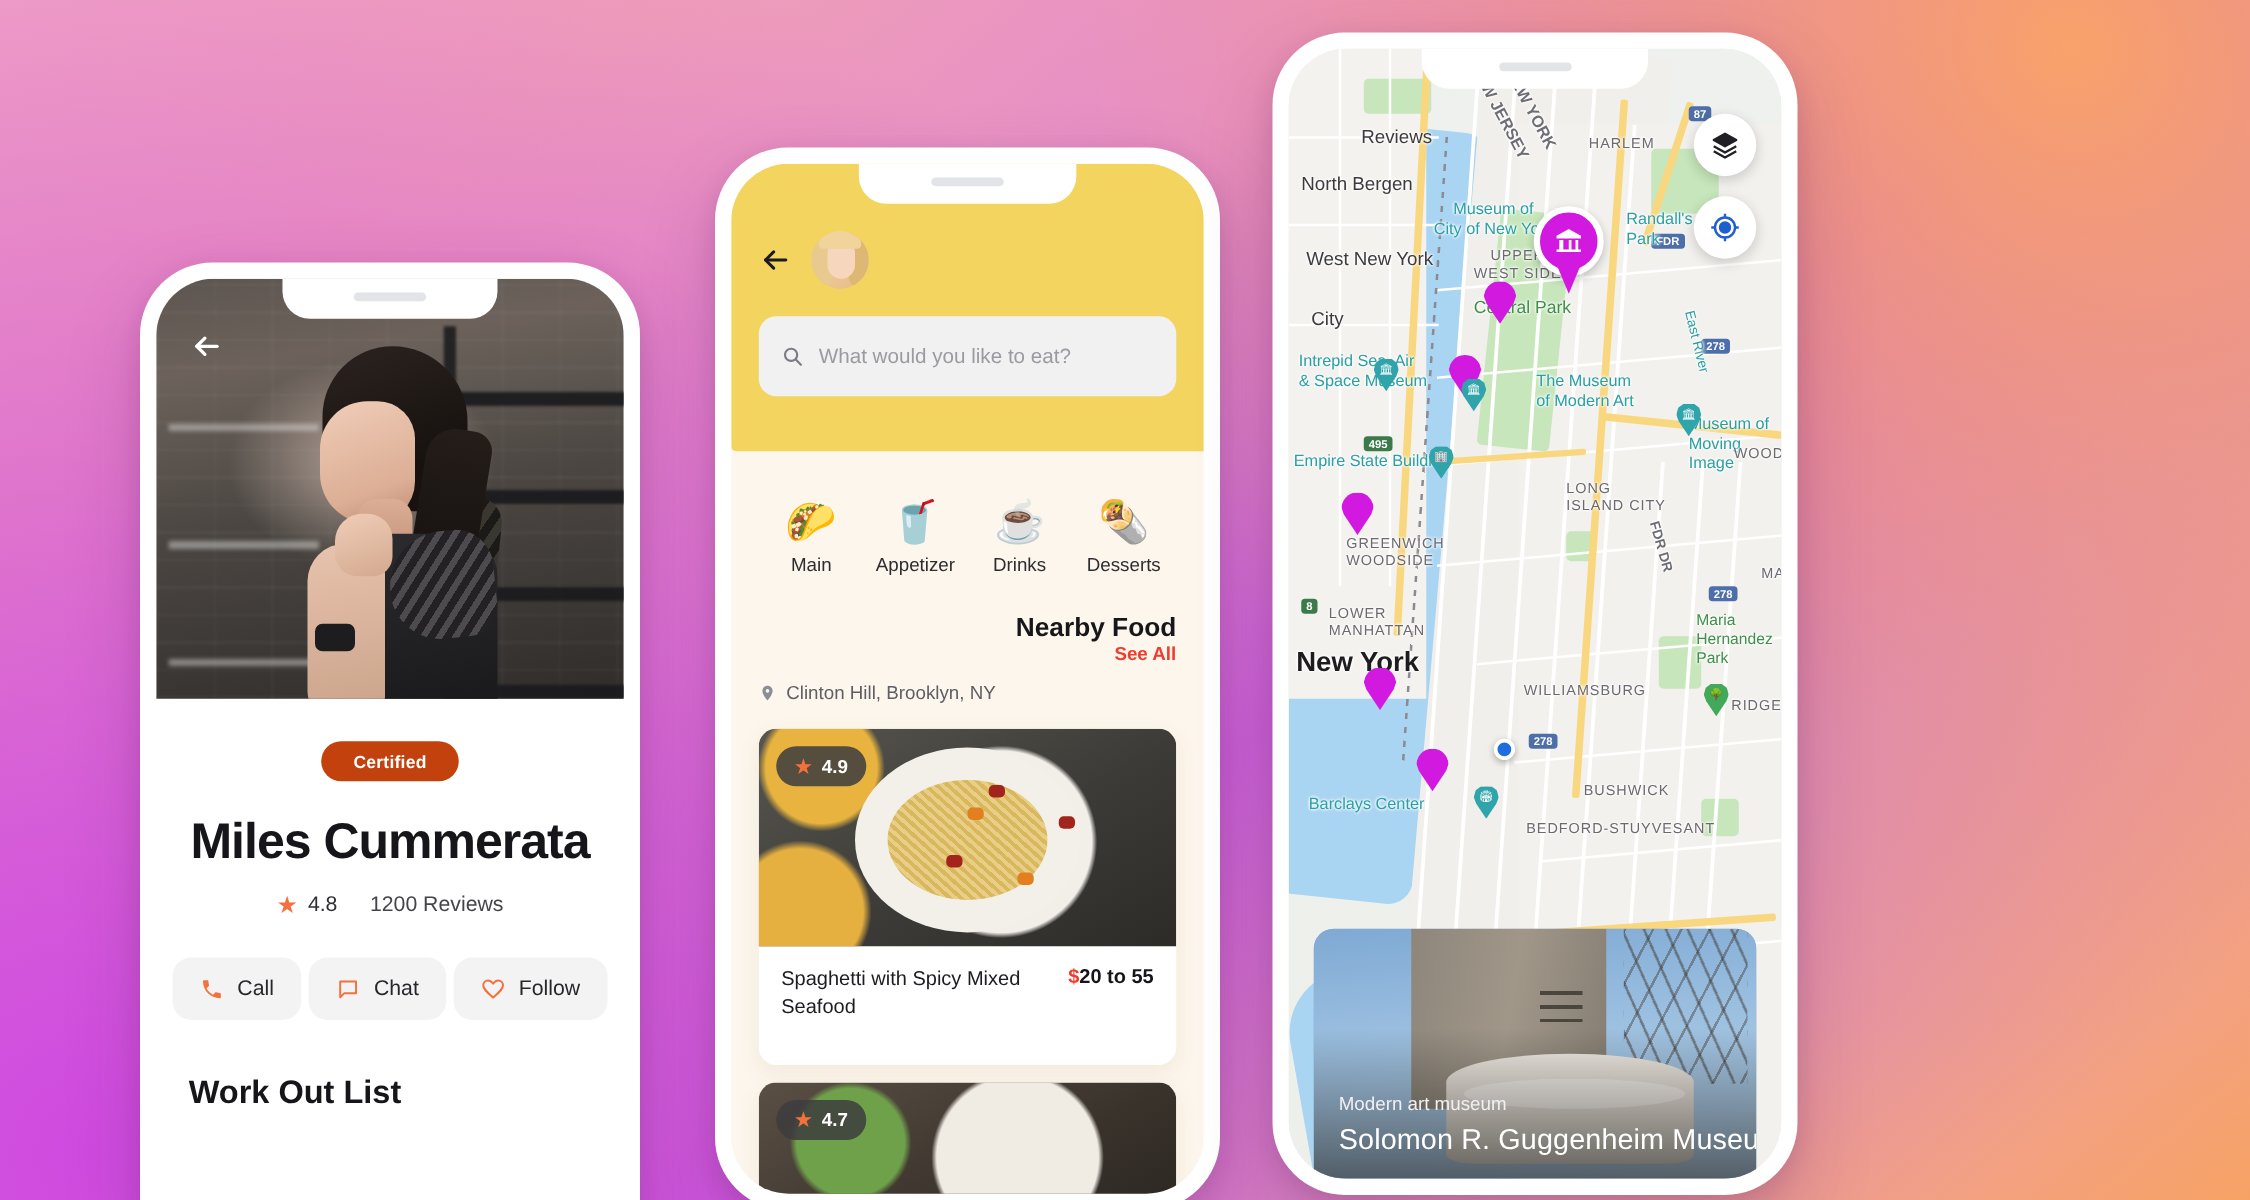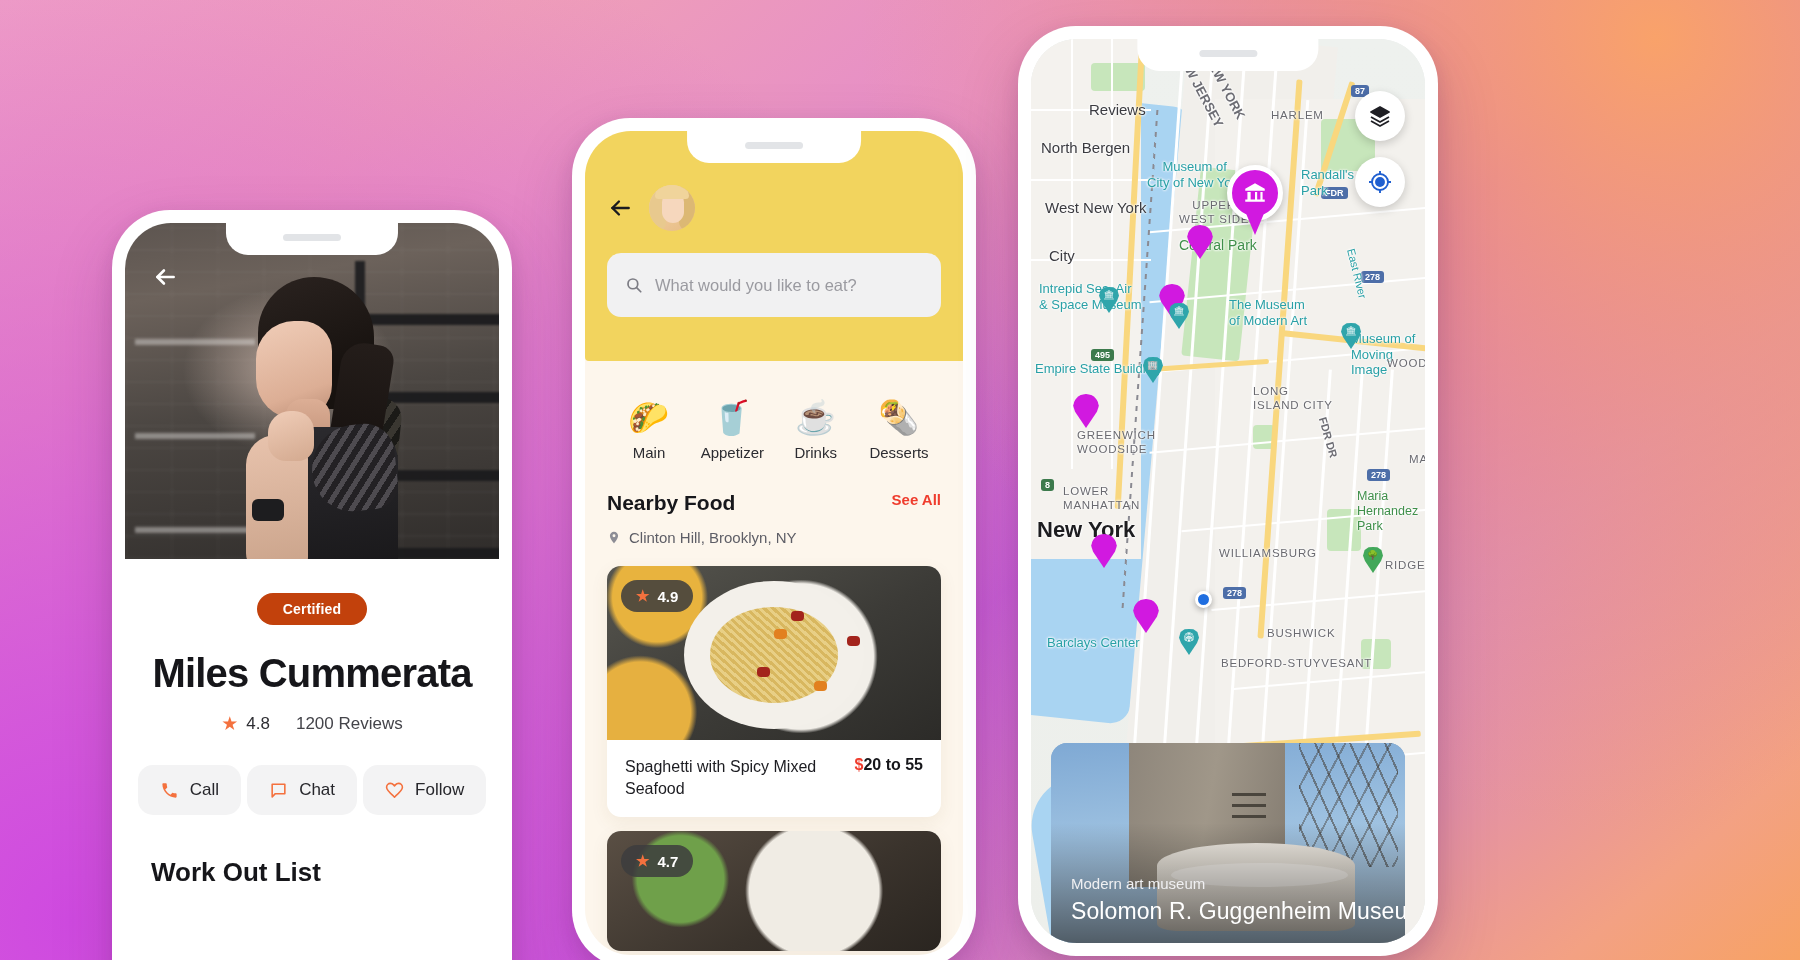--- a/index.html
+++ b/index.html
@@ -237,21 +237,21 @@
   }
   .searchbar input::placeholder { color: #9a9aa0; }
   .p2-content { padding: 22px 22px 0; }
   .sec-title { font-size: 21px; font-weight: 700; color: #17171b; }
   .cat-row { display: flex; justify-content: space-between; margin-top: 18px; padding: 0 4px; }
   .cat-item { text-align: center; width: 76px; cursor: pointer; }
   .cat-emoji { font-size: 33px; line-height: 1; }
   .cat-label { margin-top: 10px; font-size: 15px; color: #2c2c31; }
   .nearby-row {
     margin-top: 30px;
-    display: flex; align-items: flex-start; justify-content: space-between;
+    display: flex; align-items: flex-end; justify-content: space-between; flex-direction: column;
   }
   .see-all { color: #ef3c2d; font-size: 15px; font-weight: 700; cursor: pointer; }
   .loc-row {
     margin-top: 14px;
     display: flex; align-items: center; gap: 8px;
     font-size: 15px; color: #5e5e66;
   }
   .food-card {
     margin-top: 20px;
     background: #fff;
@@ -283,21 +283,21 @@
     background: rgba(60,60,62,.86);
     color: #fff;
     border-radius: 16px;
     height: 32px;
     display: flex; align-items: center; gap: 8px;
     padding: 0 15px;
     font-size: 15px; font-weight: 600;
   }
   .food-badge .star { color: #f4713e; font-size: 15px; }
   .food-meta {
-    padding: 16px 18px 18px;
+    padding: 16px 18px 36px;
     display: flex; justify-content: space-between; align-items: flex-start;
     gap: 10px;
   }
   .food-title { font-size: 16px; color: #1c1c21; line-height: 1.35; }
   .food-price { font-size: 16px; font-weight: 700; color: #16161a; white-space: nowrap; }
   .food-price .cur { color: #ef3c2d; }
 
   
   #phone3 { left: 1018px; top: 26px; width: 420px; height: 930px; }
   #phone3 .screen { background: #e8eceb; }

